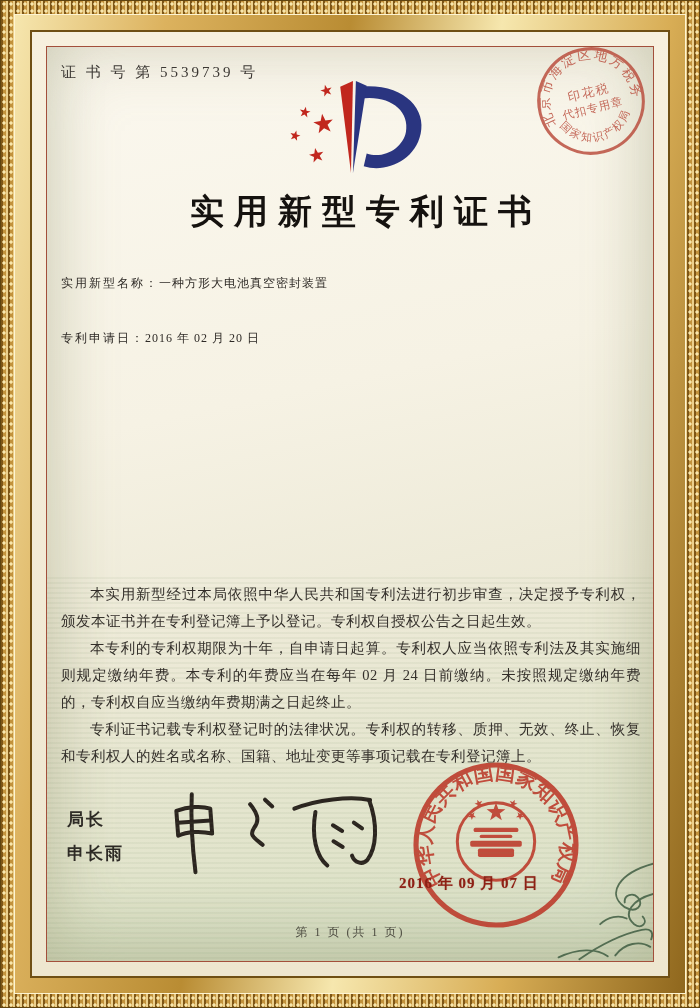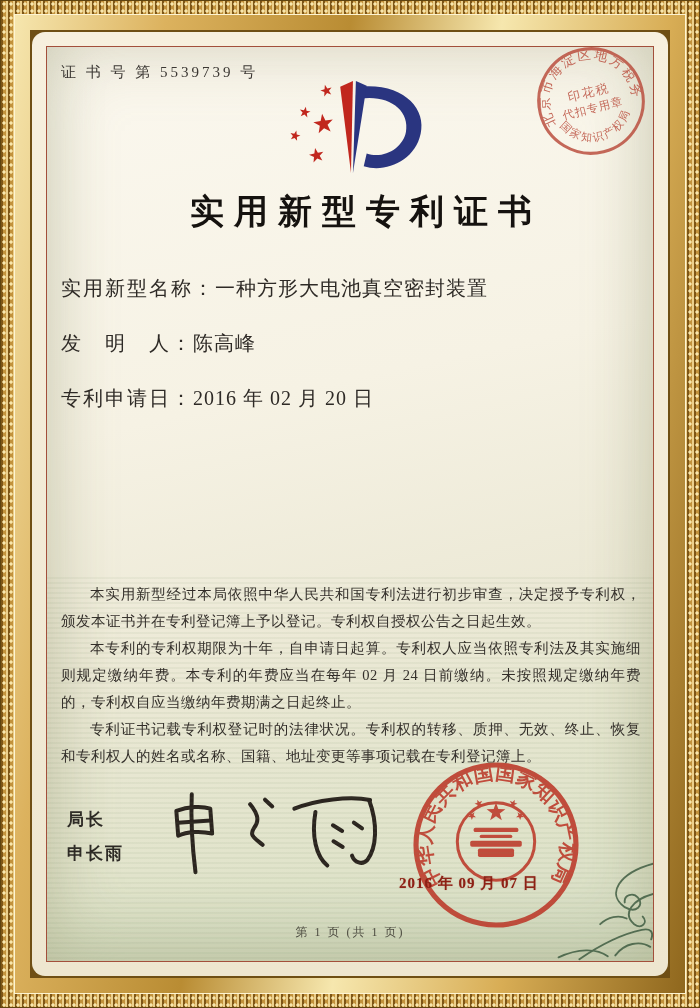--- a/index.html
+++ b/index.html
@@ -14,21 +14,21 @@
       repeating-linear-gradient(90deg,#7e5616 0 2px,#c2923c 2px 5px,#ecd08c 5px 7px),
       #a97f2a;
     border:1px solid #5f430f;
   }
   .frame-b{
     height:100%;padding:15px;
     background:linear-gradient(100deg,#f6e6ae,#dcb25e 18%,#b98c33 40%,#f6e7ae 58%,#d8ad55 78%,#8f671d);
     border:1px solid #fdf4d2;
   }
   .frame-c{height:100%;padding:2px;background:#6f4f14;}
-  .mat{height:100%;padding:14px;background:linear-gradient(180deg,#f7f0de,#eee6cf);border-radius:13px;}
+  .mat{height:100%;padding:14px;background:linear-gradient(180deg,#f7f0de,#eee6cf);}
 
   
   .paper{
     position:relative;height:100%;overflow:hidden;
     border:1px solid #a34f3b;
     background:linear-gradient(168deg,#fbf8ef 0%,#f6f2e4 38%,#ece9d6 62%,#e0e3ca 85%,#d9dfc7 100%);
     box-shadow:inset 0 0 70px rgba(150,140,100,.33), inset 0 -30px 60px rgba(130,160,110,.18);
   }
   .paper::after{ 
     content:"";position:absolute;left:0;right:0;bottom:0;height:42%;pointer-events:none;
@@ -37,21 +37,21 @@
 
   .cert-number{position:absolute;left:14px;top:16px;font-size:15px;letter-spacing:3px;color:#3b3733;}
 
   .logo{position:absolute;left:50%;top:28px;transform:translateX(-50%);width:172px;height:104px;}
 
   .tax-stamp{position:absolute;top:-3px;right:5px;width:114px;height:114px;transform:rotate(-14deg);opacity:.82;}
 
   .title{position:absolute;left:0;right:0;top:142px;text-align:center;
     font-size:34px;font-weight:600;letter-spacing:10px;color:#15120f;padding-left:32px;}
 
-  .fields{position:absolute;left:14px;right:12px;top:228px;font-size:20px;color:#2e2a26;}
+  .fields{position:absolute;left:14px;right:12px;top:228px;font-size:12px;color:#2e2a26;}
   .field-row{height:22px;margin-bottom:33px;white-space:nowrap;letter-spacing:1px;}
   .field-row .lbl{letter-spacing:2px;}
 
   .body-paragraphs{position:absolute;left:14px;right:12px;top:534px;
     font-size:14.5px;line-height:1.86;color:#322d29;text-align:justify;letter-spacing:.5px;}
   .body-paragraphs p{margin:0;text-indent:2em;}
 
   .director{position:absolute;left:20px;top:756px;font-size:17px;font-weight:600;
     line-height:2.0;color:#2c2824;letter-spacing:2px;}
 
@@ -111,23 +111,20 @@
               </text>
               <text x="60" y="55" font-size="13" fill="#b94a3a" text-anchor="middle" letter-spacing="2">印花税</text>
               <text x="60" y="72" font-size="12" fill="#b94a3a" text-anchor="middle" letter-spacing="1">代扣专用章</text>
             </svg>
 
             <div class="title">实用新型专利证书</div>
 
             <div class="fields">
               <div class="field-row">
                 <span class="lbl">实用新型名称：</span><span>一种方形大电池真空密封装置</span>
-              </div>
-              <div class="field-row">
-                <span class="lbl">发　明　人：</span><span>陈高峰</span>
               </div>
               <div class="field-row">
                 <span class="lbl">专利申请日：</span><span>2016 年 02 月 20 日</span>
               </div>
             </div>
 
             <div class="body-paragraphs">
               <p>本实用新型经过本局依照中华人民共和国专利法进行初步审查，决定授予专利权，颁发本证书并在专利登记簿上予以登记。专利权自授权公告之日起生效。</p>
               <p>本专利的专利权期限为十年，自申请日起算。专利权人应当依照专利法及其实施细则规定缴纳年费。本专利的年费应当在每年 02 月 24 日前缴纳。未按照规定缴纳年费的，专利权自应当缴纳年费期满之日起终止。</p>
               <p>专利证书记载专利权登记时的法律状况。专利权的转移、质押、无效、终止、恢复和专利权人的姓名或名称、国籍、地址变更等事项记载在专利登记簿上。</p>

